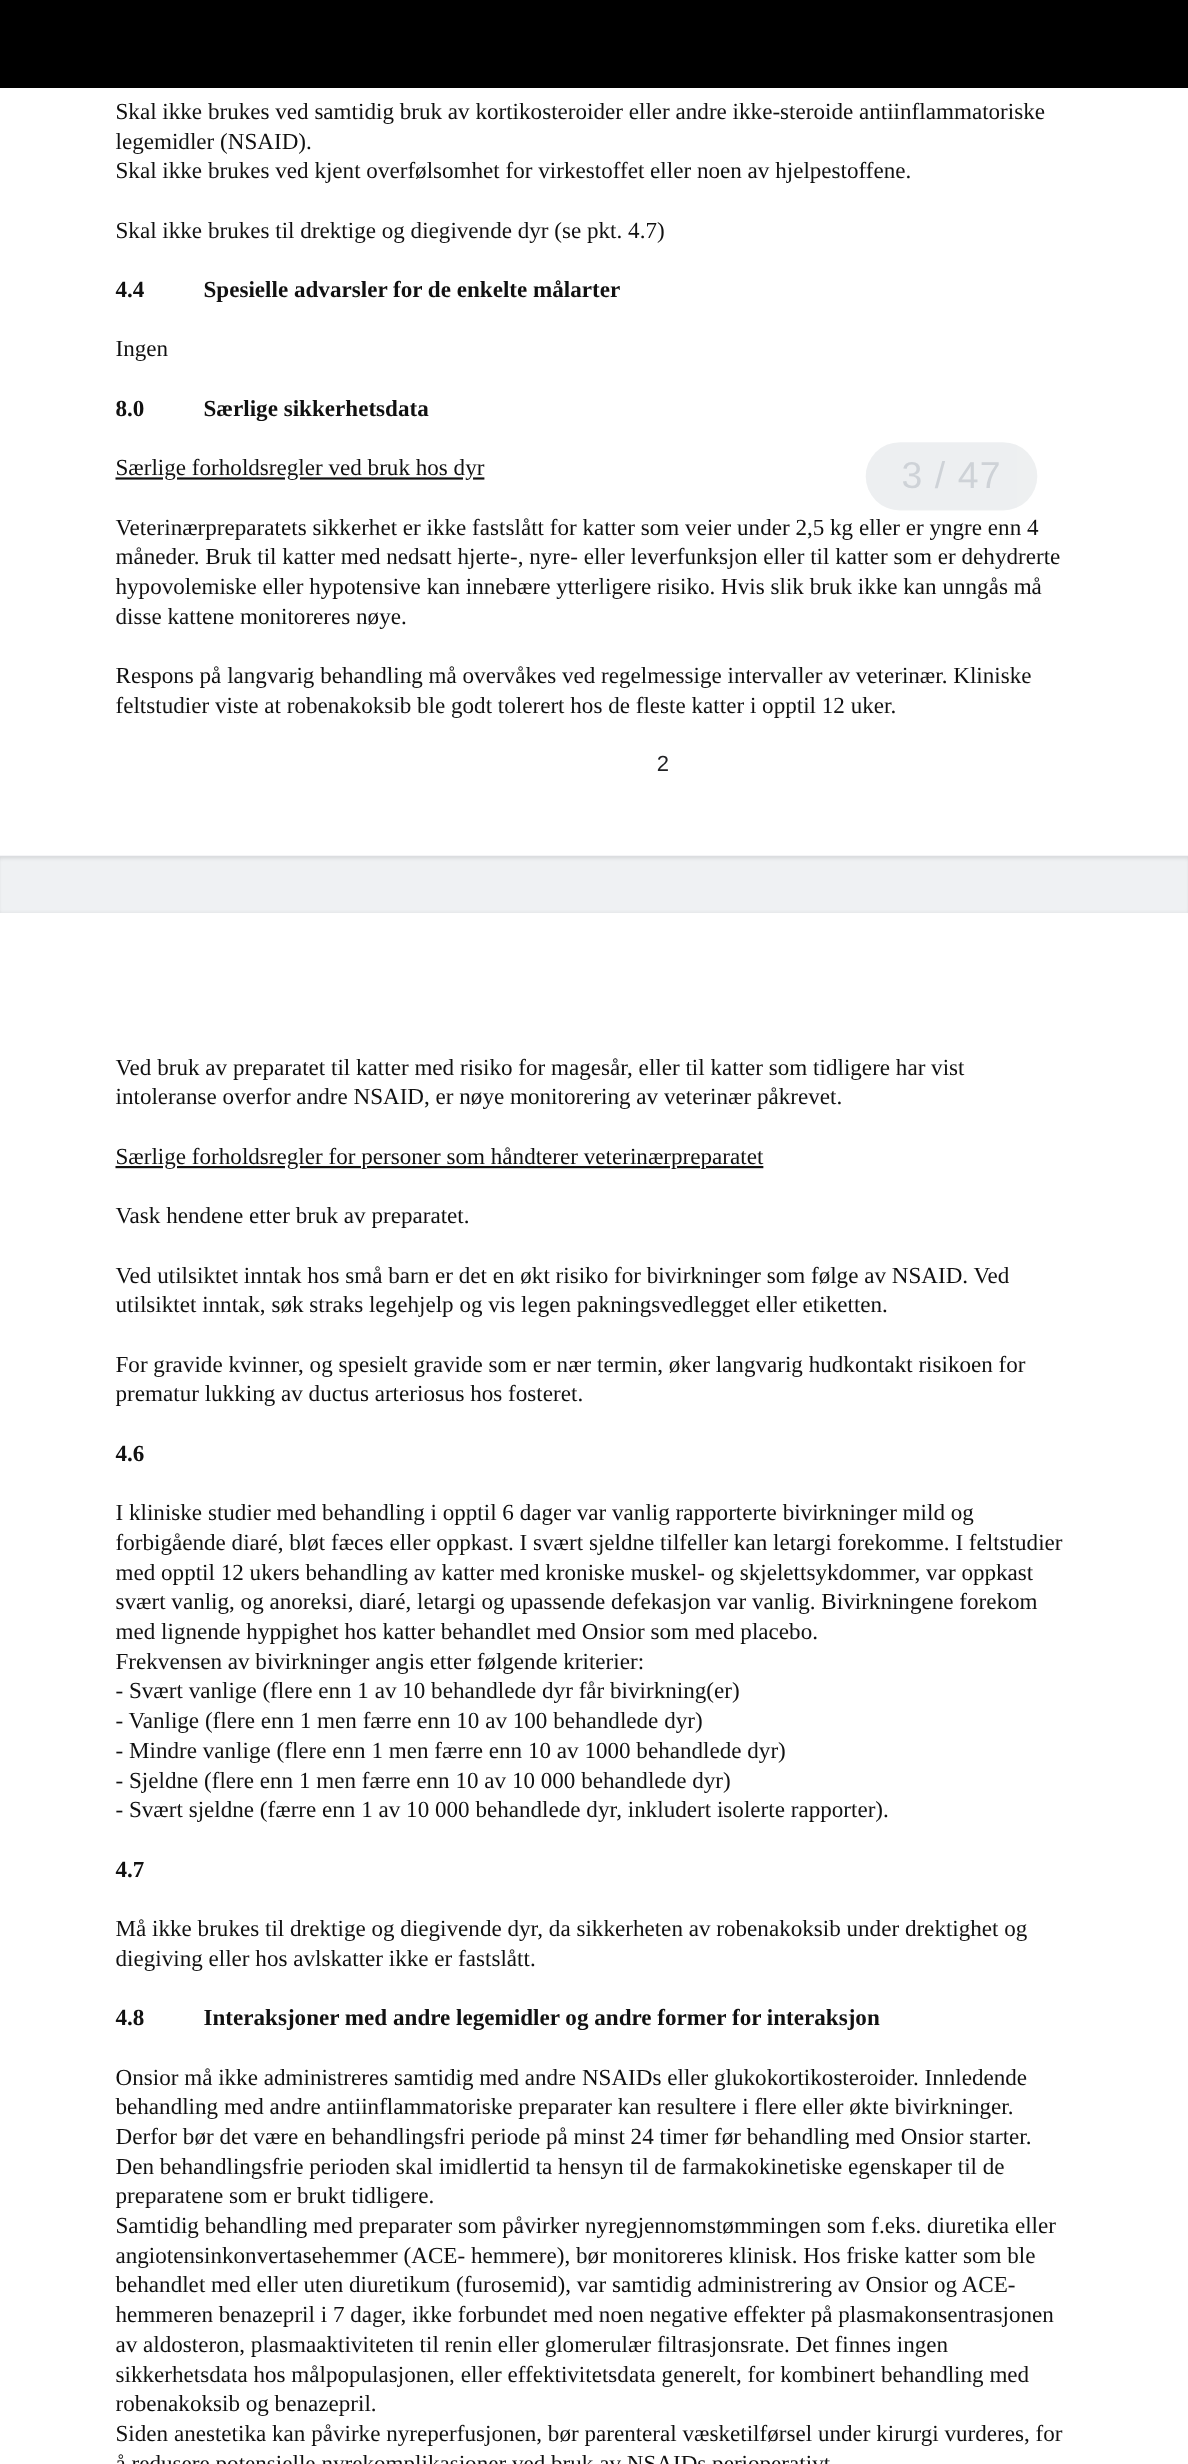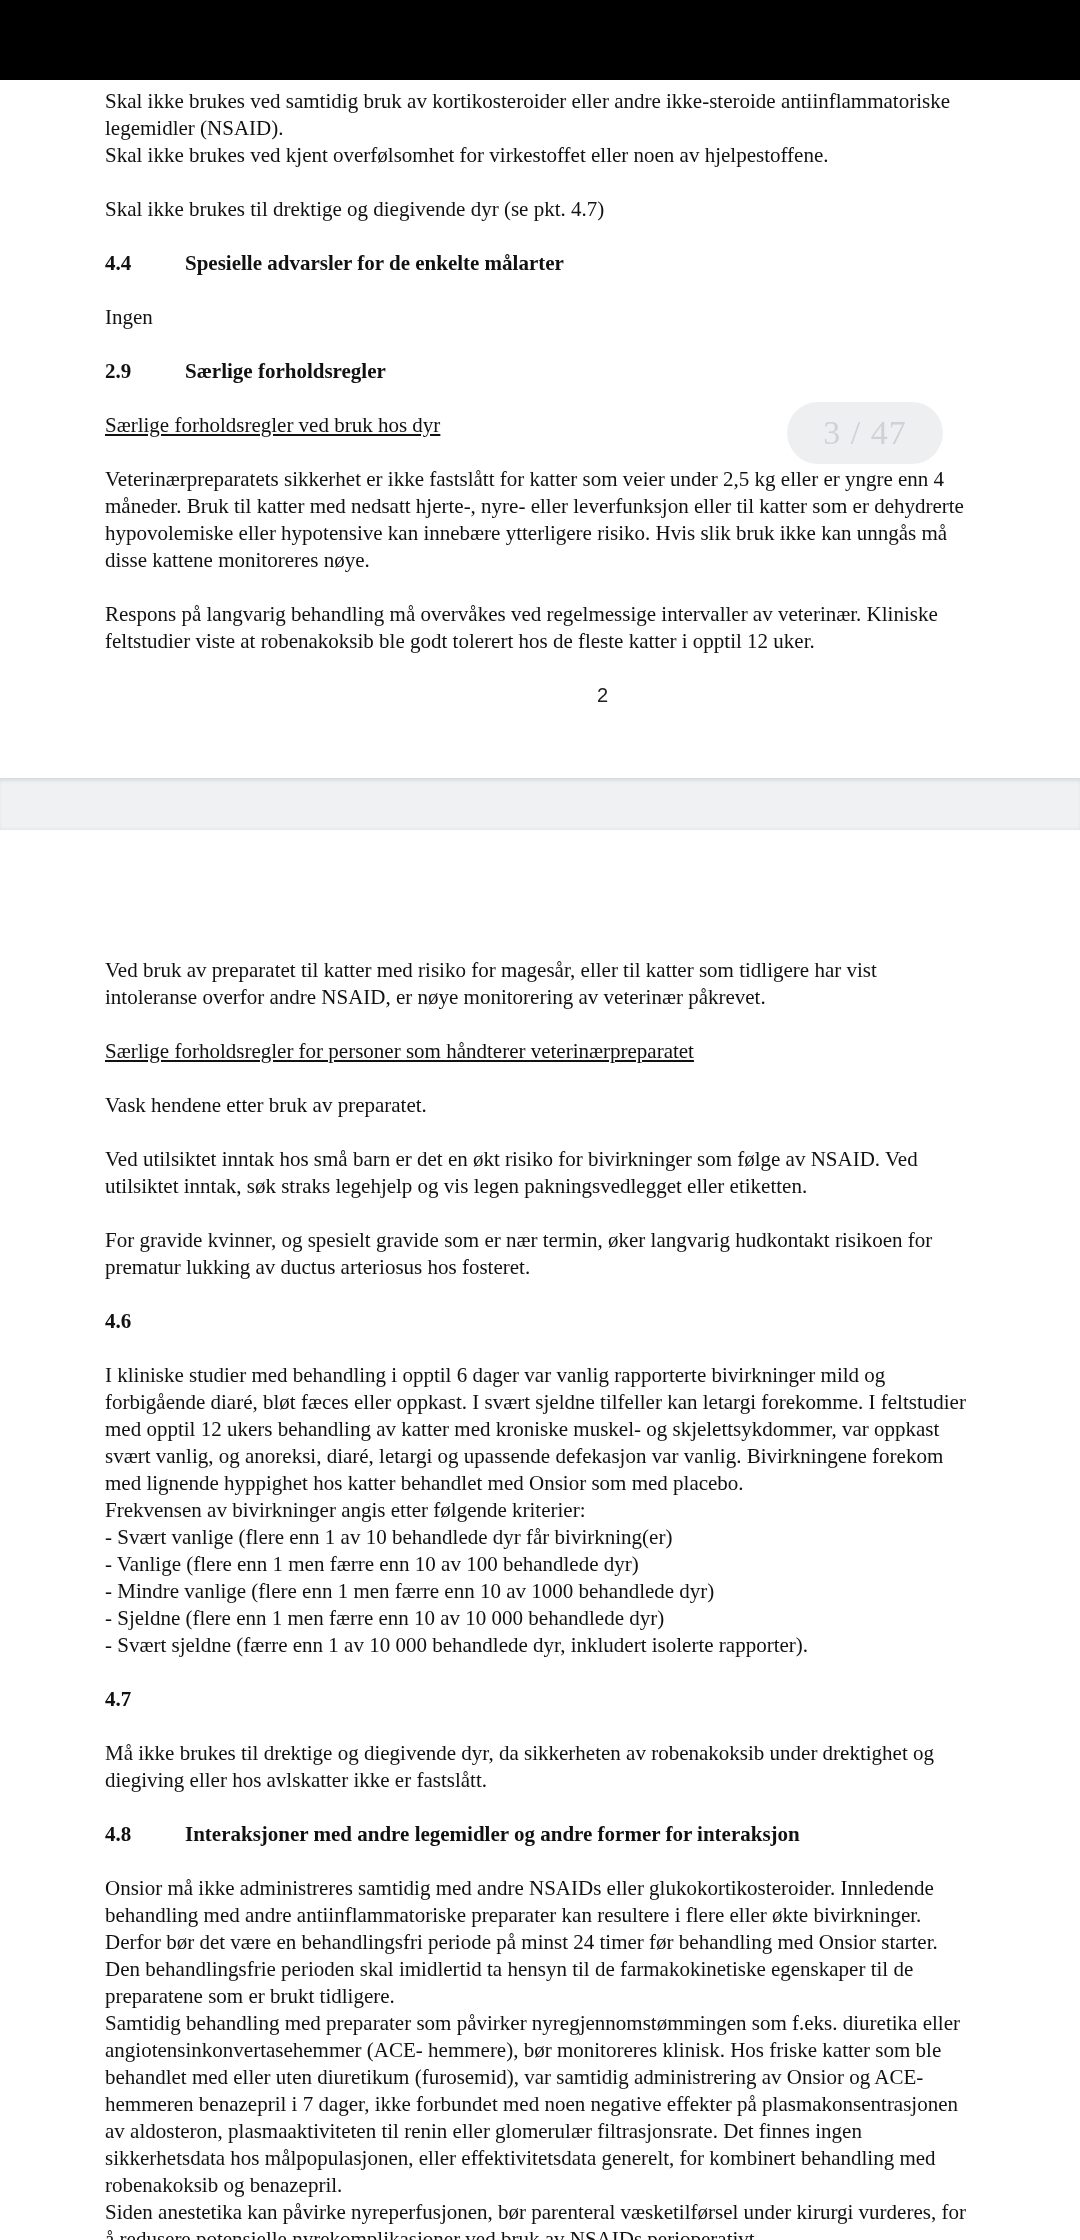--- a/index.html
+++ b/index.html
@@ -77,21 +77,21 @@
   }
   .page-indicator {
     position: absolute;
     left: 787px;
     top: 402px;
     width: 156px;
     height: 62px;
     border-radius: 31px;
     background: #eceef0;
     color: #c9ced3;
-    font-family: Liberation Serif, serif;
+    font-family: Liberation Sans, sans-serif;
     font-size: 34px;
     line-height: 62px;
     text-align: center;
     letter-spacing: 1px;
     z-index: 5;
     opacity: 0.9;
   }
 </style>
 </head>
 <body>
@@ -109,22 +109,22 @@
         <div class="line">Skal ikke brukes til drektige og diegivende dyr (se pkt. 4.7)</div>
       </div>
       <div class="block heading">
         <span class="h-num">4.4</span>
         <span class="h-title">Spesielle advarsler for de enkelte målarter</span>
       </div>
       <div class="block">
         <div class="line">Ingen</div>
       </div>
       <div class="block heading">
-        <span class="h-num">2.9</span>
-        <span class="h-title">Særlige forholdsregler</span>
+        <span class="h-num">8.0</span>
+        <span class="h-title">Særlige sikkerhetsdata</span>
       </div>
       <div class="block">
         <div class="line u">Særlige forholdsregler ved bruk hos dyr</div>
       </div>
       <div class="block">
         <div class="line">Veterinærpreparatets sikkerhet er ikke fastslått for katter som veier under 2,5 kg eller er yngre enn 4</div>
         <div class="line">måneder. Bruk til katter med nedsatt hjerte-, nyre- eller leverfunksjon eller til katter som er dehydrerte</div>
         <div class="line">hypovolemiske eller hypotensive kan innebære ytterligere risiko. Hvis slik bruk ikke kan unngås må</div>
         <div class="line">disse kattene monitoreres nøye.</div>
       </div>

